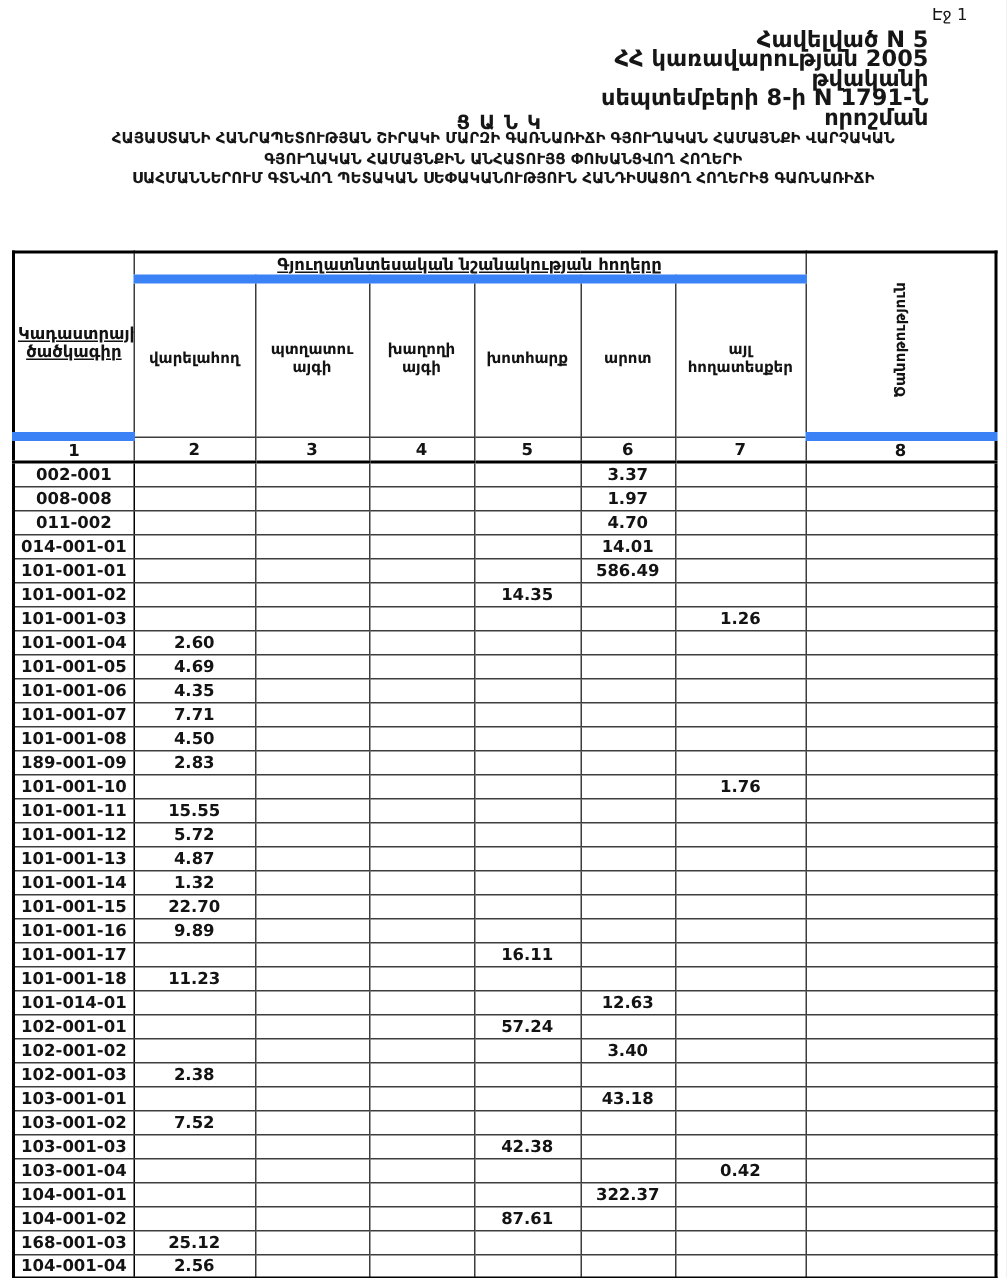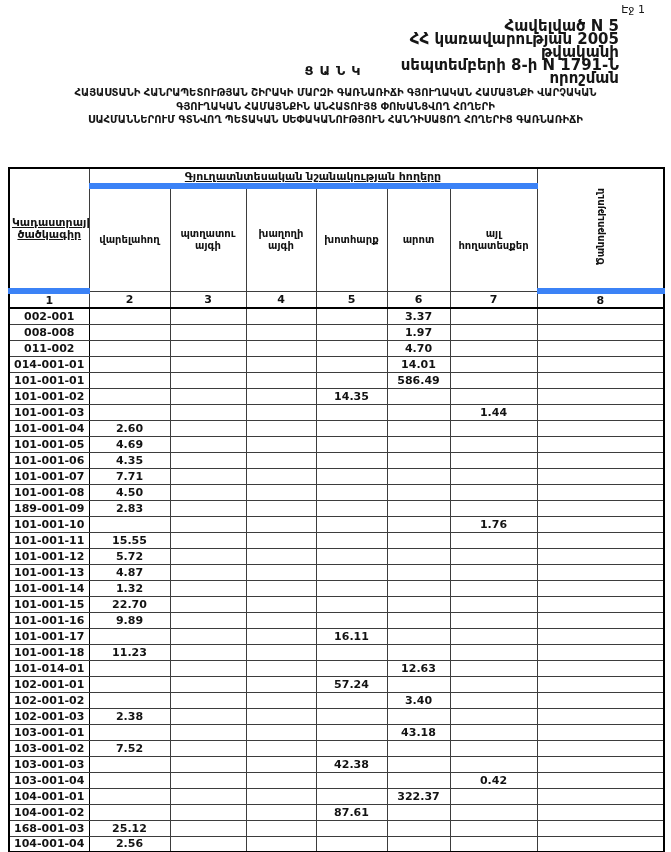--- a/index.html
+++ b/index.html
@@ -12,21 +12,21 @@
   }
   .page-number {
     position:absolute; top:3px; right:26px;
     font-size:11px; font-weight:normal;
   }
   .appendix {
     position:absolute; top:20px; right:52px; width:250px;
     text-align:right; font-size:15px; line-height:13px; font-weight:bold;
   }
   .list-label {
-    position:absolute; top:63px; left:0; width:100%;
+    position:absolute; top:75px; left:0; width:100%;
     text-align:center; font-size:13px; font-weight:bold; letter-spacing:6px;
   }
   .title {
     position:absolute; top:86px; left:0; width:100%;
     text-align:center; font-size:10px; line-height:13.5px; font-weight:bold;
   }
   table.land {
     position:absolute; top:167px; left:8px; width:655px;
     border-collapse:collapse; table-layout:fixed;
     border:2px solid #000;
@@ -171,21 +171,21 @@
           <td></td>
           <td class="notecol"></td>
         </tr>
         <tr>
           <td class="code">101-001-03</td>
           <td></td>
           <td></td>
           <td></td>
           <td></td>
           <td></td>
-          <td>1.44</td>
+          <td>1.26</td>
           <td class="notecol"></td>
         </tr>
         <tr>
           <td class="code">101-001-04</td>
           <td>2.60</td>
           <td></td>
           <td></td>
           <td></td>
           <td></td>
           <td></td>

